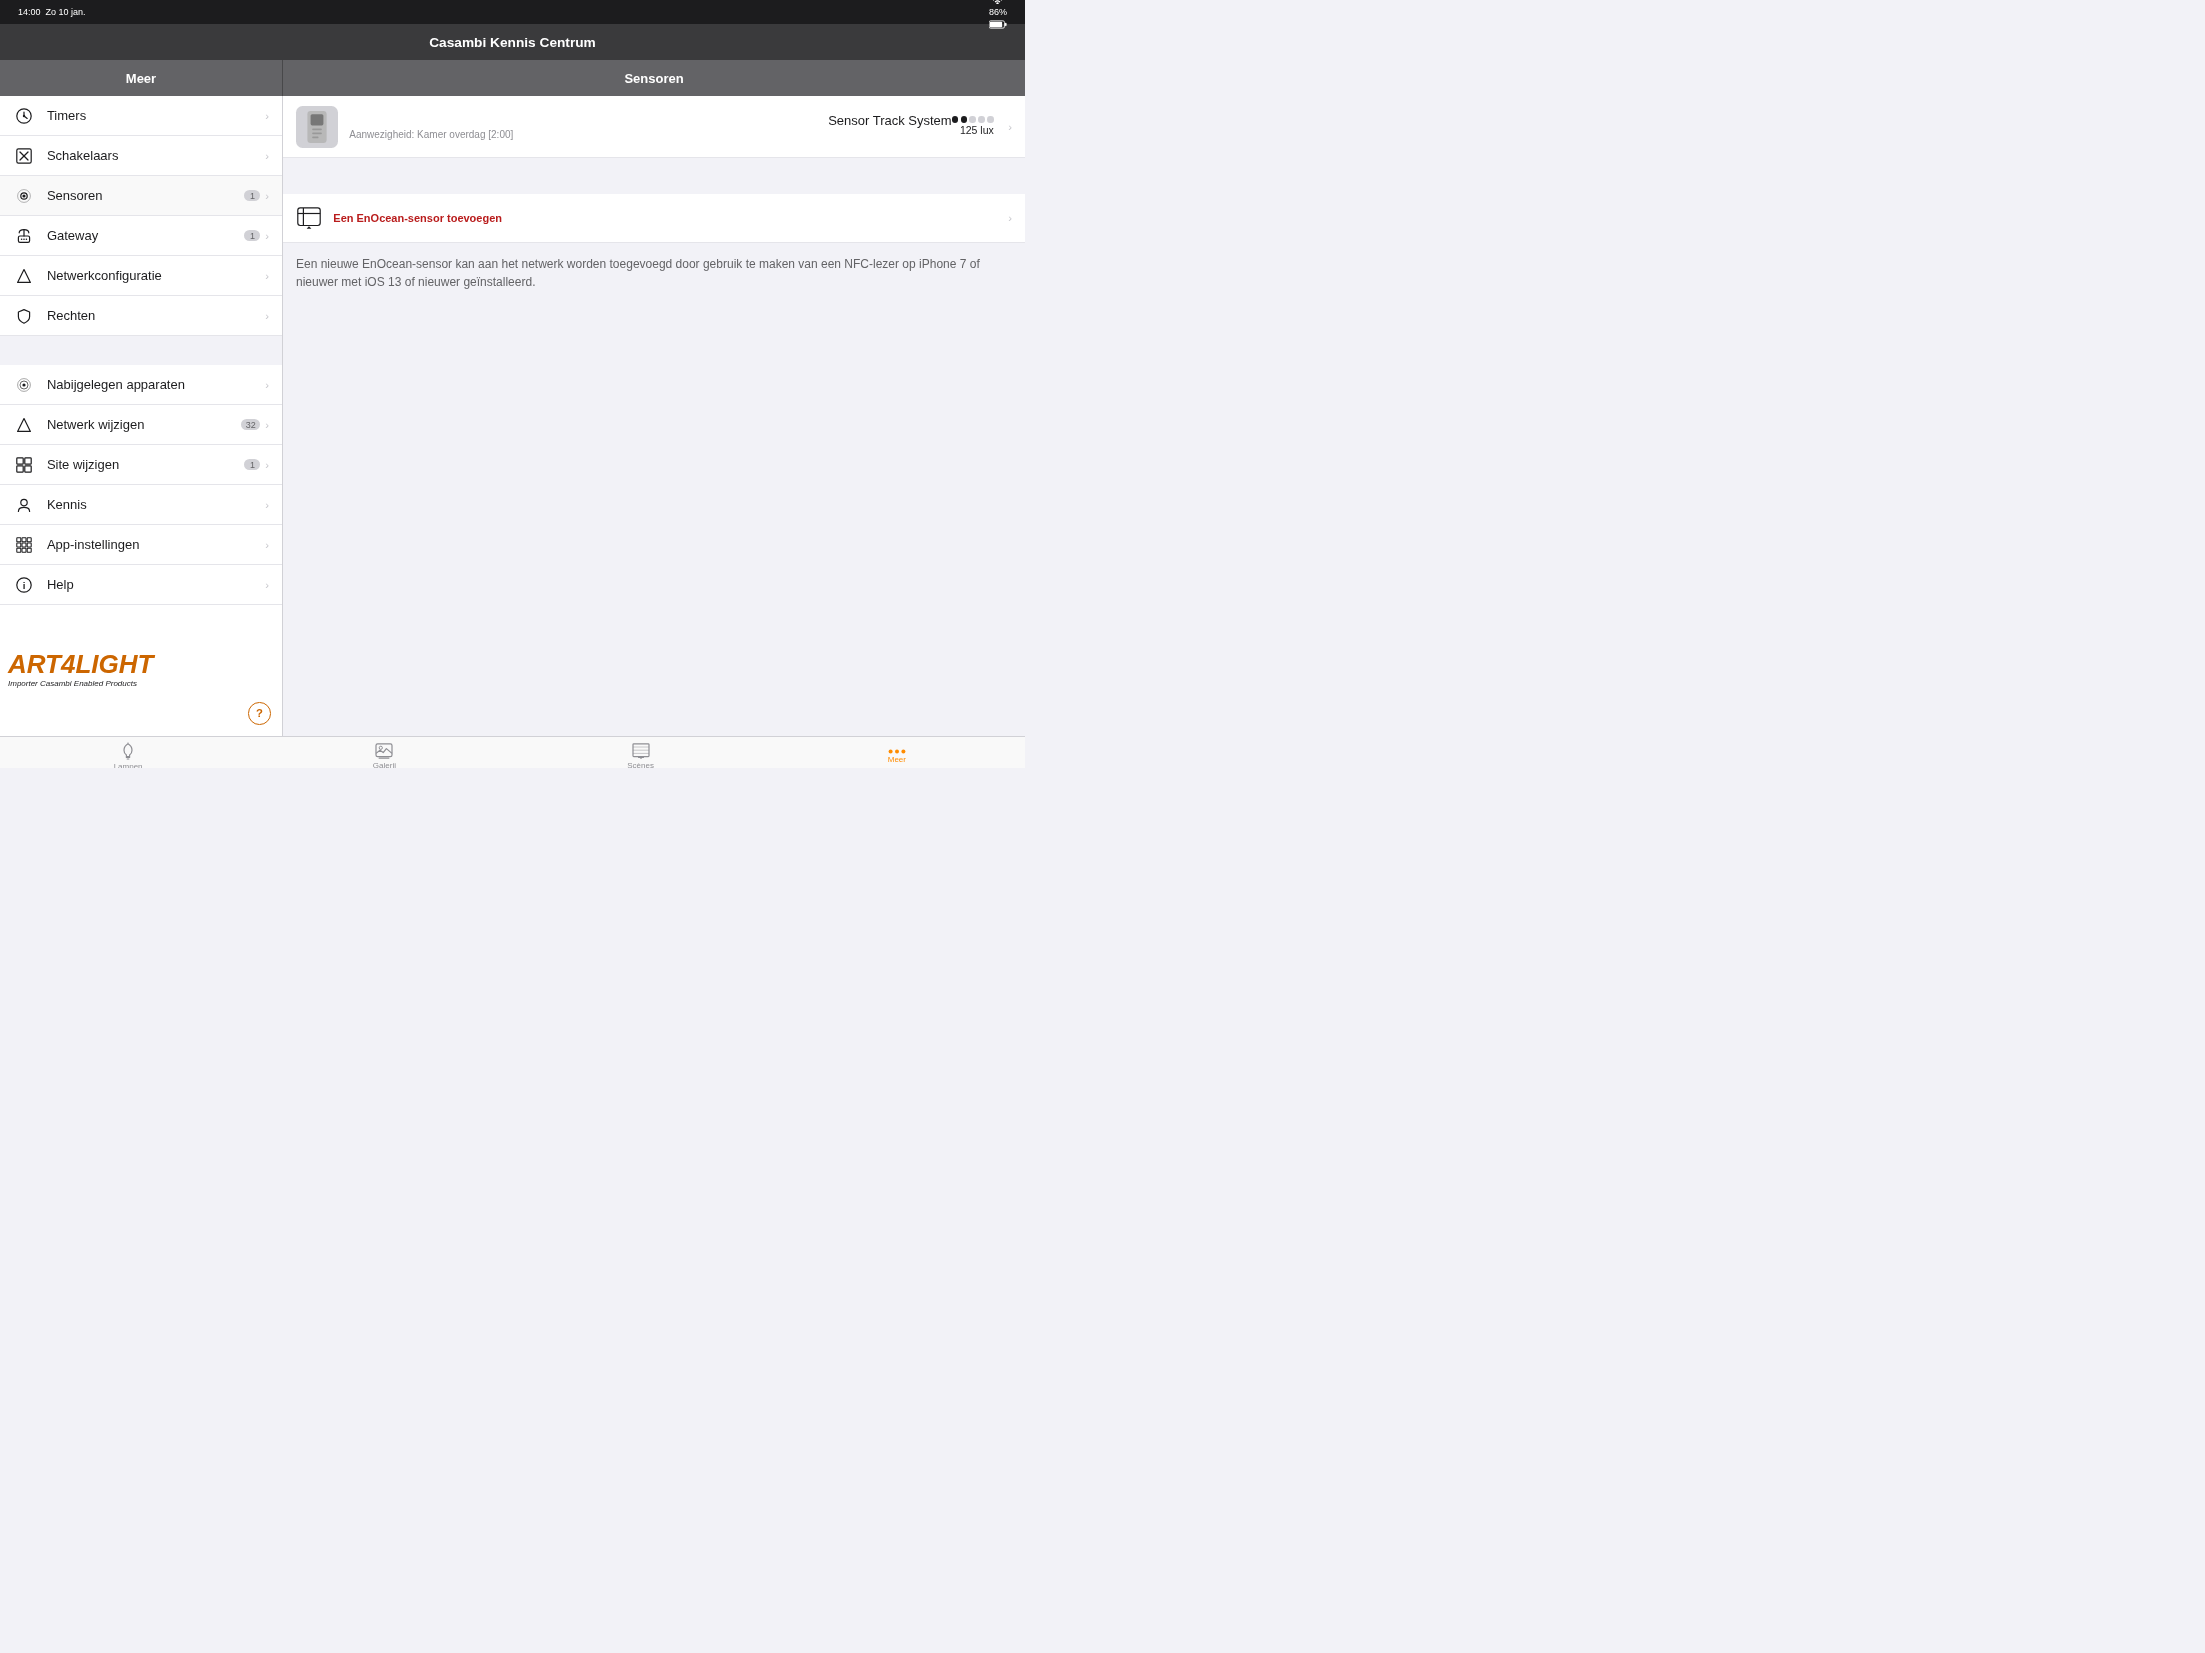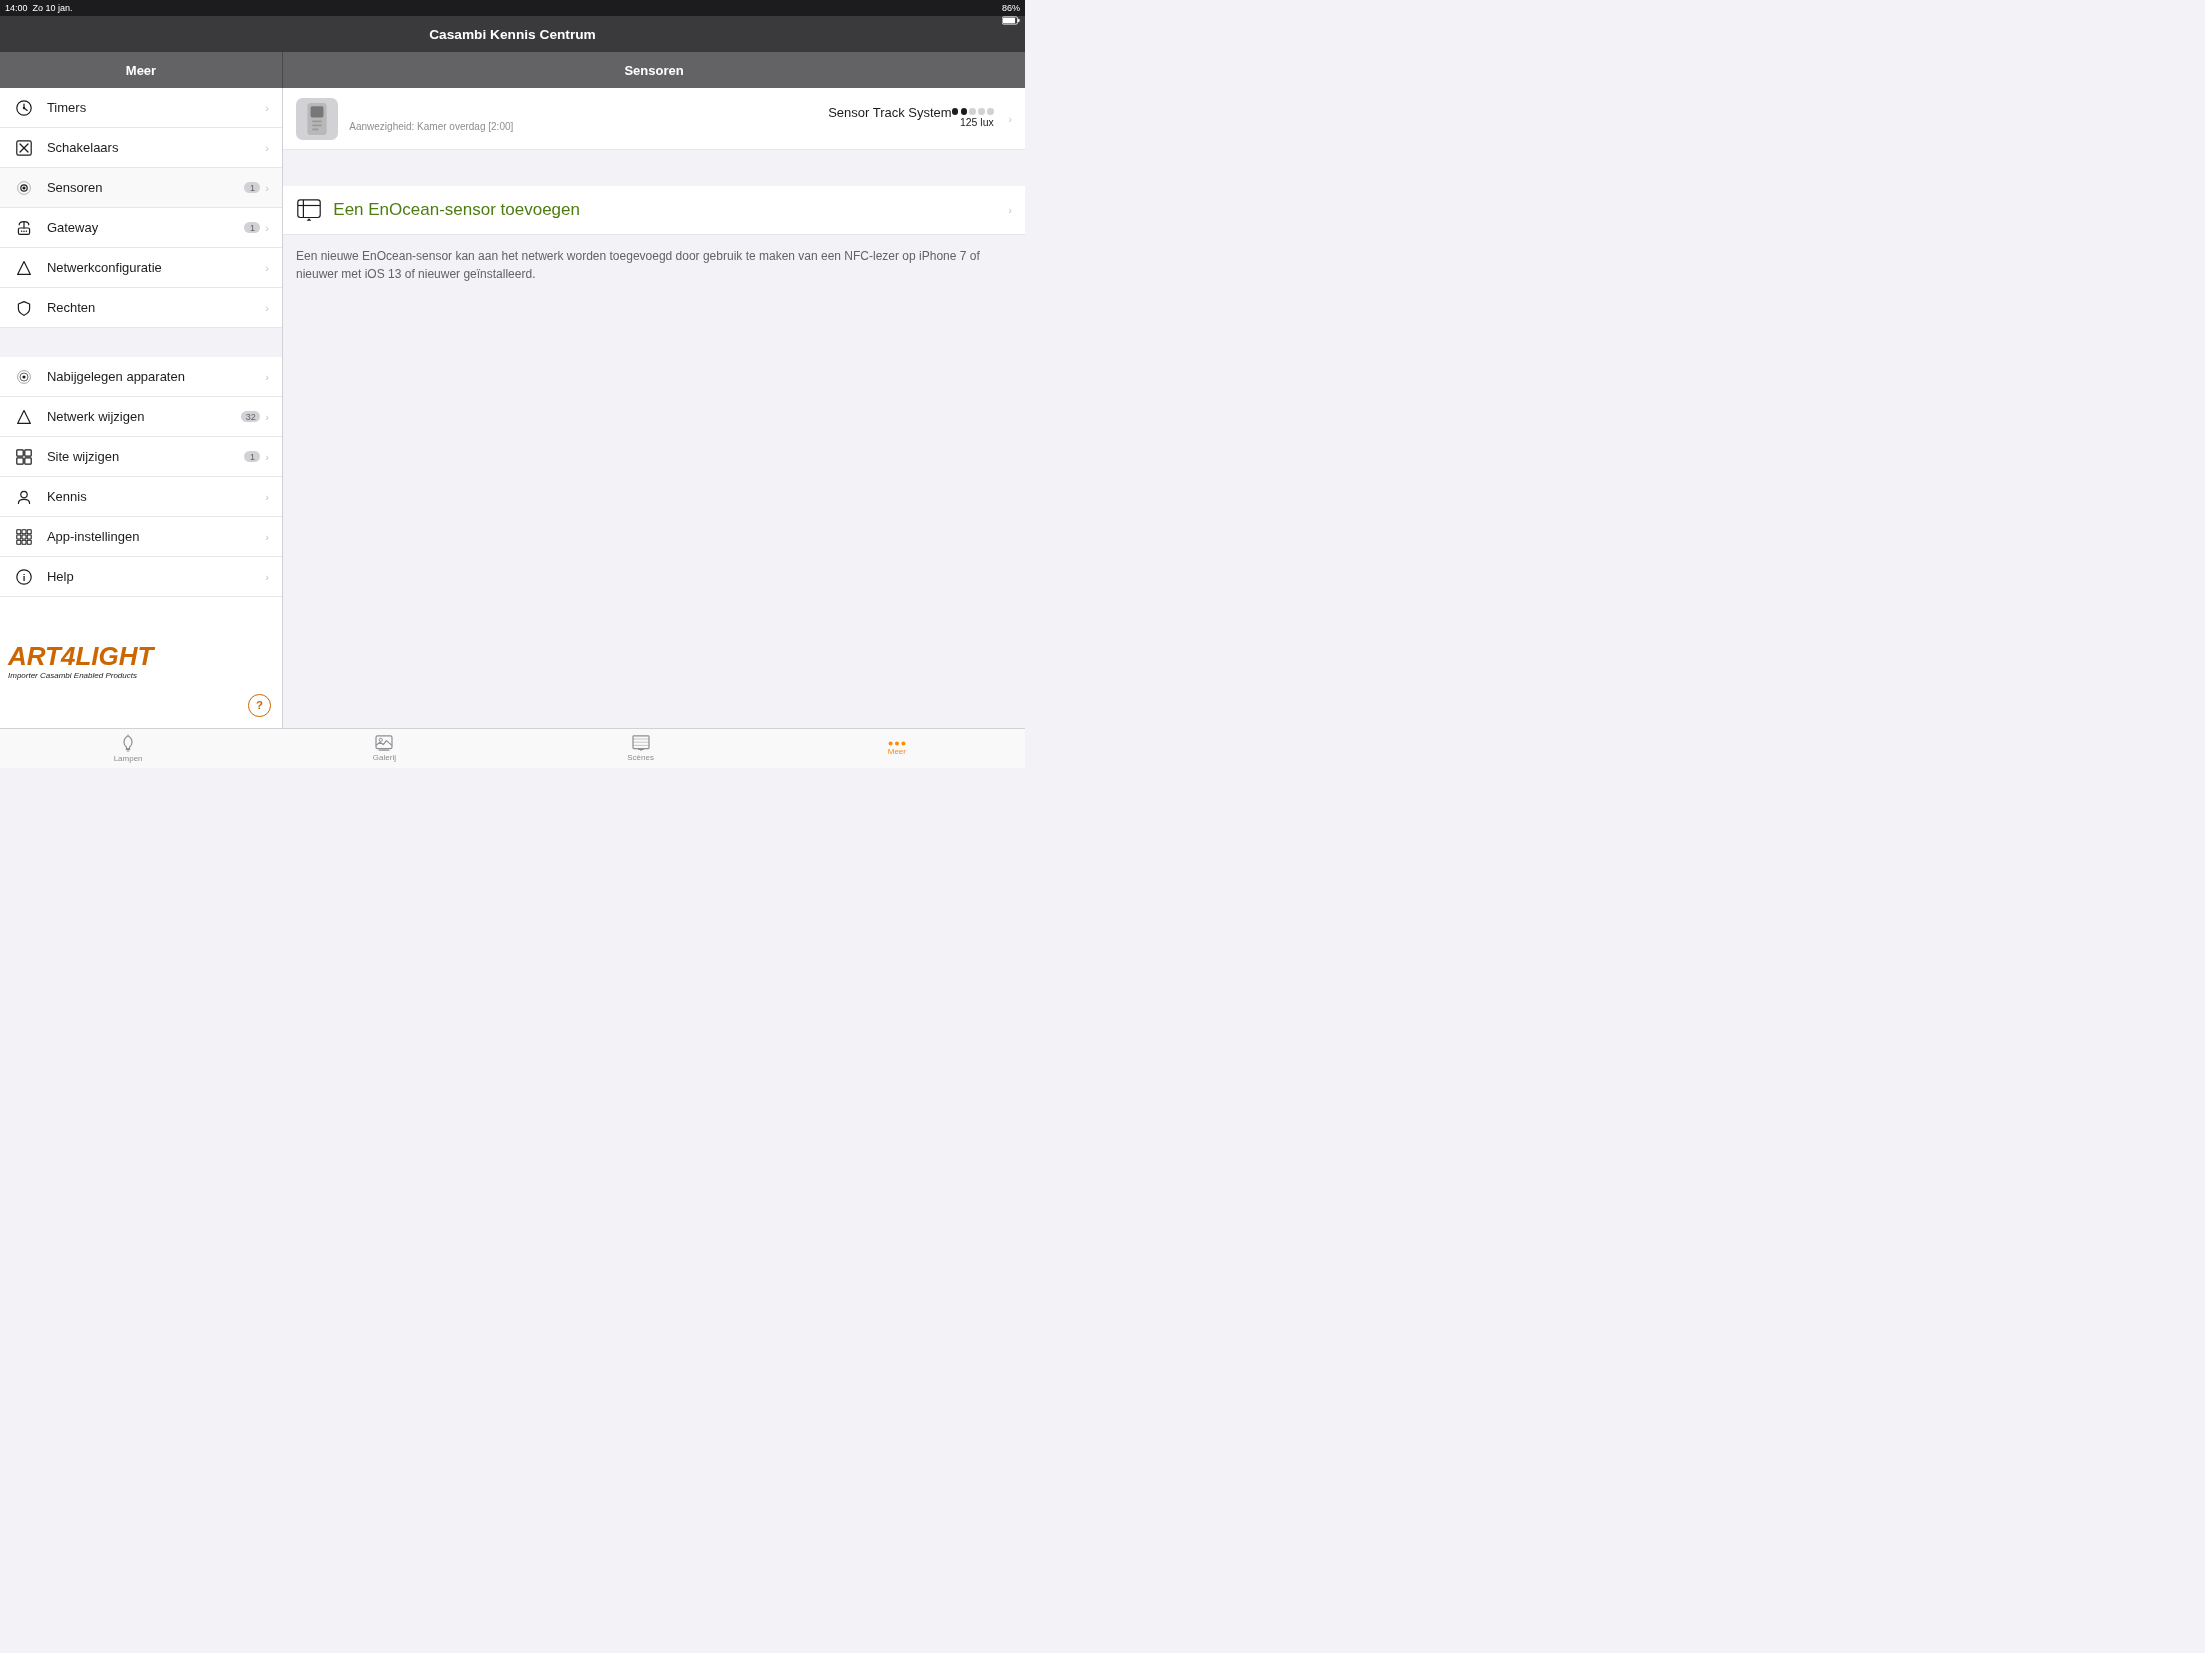--- a/index.html
+++ b/index.html
@@ -9,25 +9,25 @@
       width: 1025px;
       height: 768px;
       overflow: hidden;
       position: relative;
     }
 
     
     .status-bar {
       background: #1c1c1e;
       color: #fff;
-      height: 16px;
+      height: 24px;
       display: flex;
       align-items: center;
       justify-content: space-between;
-      padding: 0 5px;
+      padding: 0 18px;
       font-size: 9px;
       font-weight: 500;
     }
     .status-bar-right {
       display: flex;
       align-items: center;
       gap: 3.2px;
       flex-direction: column;
     }
 
@@ -261,22 +261,23 @@
       width: 26px;
       height: 26px;
       margin-right: 11.3px;
       display: flex;
       align-items: center;
       justify-content: center;
       flex-shrink: 0;
     }
     .add-enocean-label {
       flex: 1;
-      font-size: 17px;
-      color: #4d7c0f;
+      font-size: 11px;
+      color: #b91c1c;
+      font-weight: bold;
     }
     .add-enocean-chevron {
       color: #c7c7cc;
       font-size: 11.3px;
     }
 
     
     .description-text {
       padding: 11.3px 13px;
       font-size: 12px;

